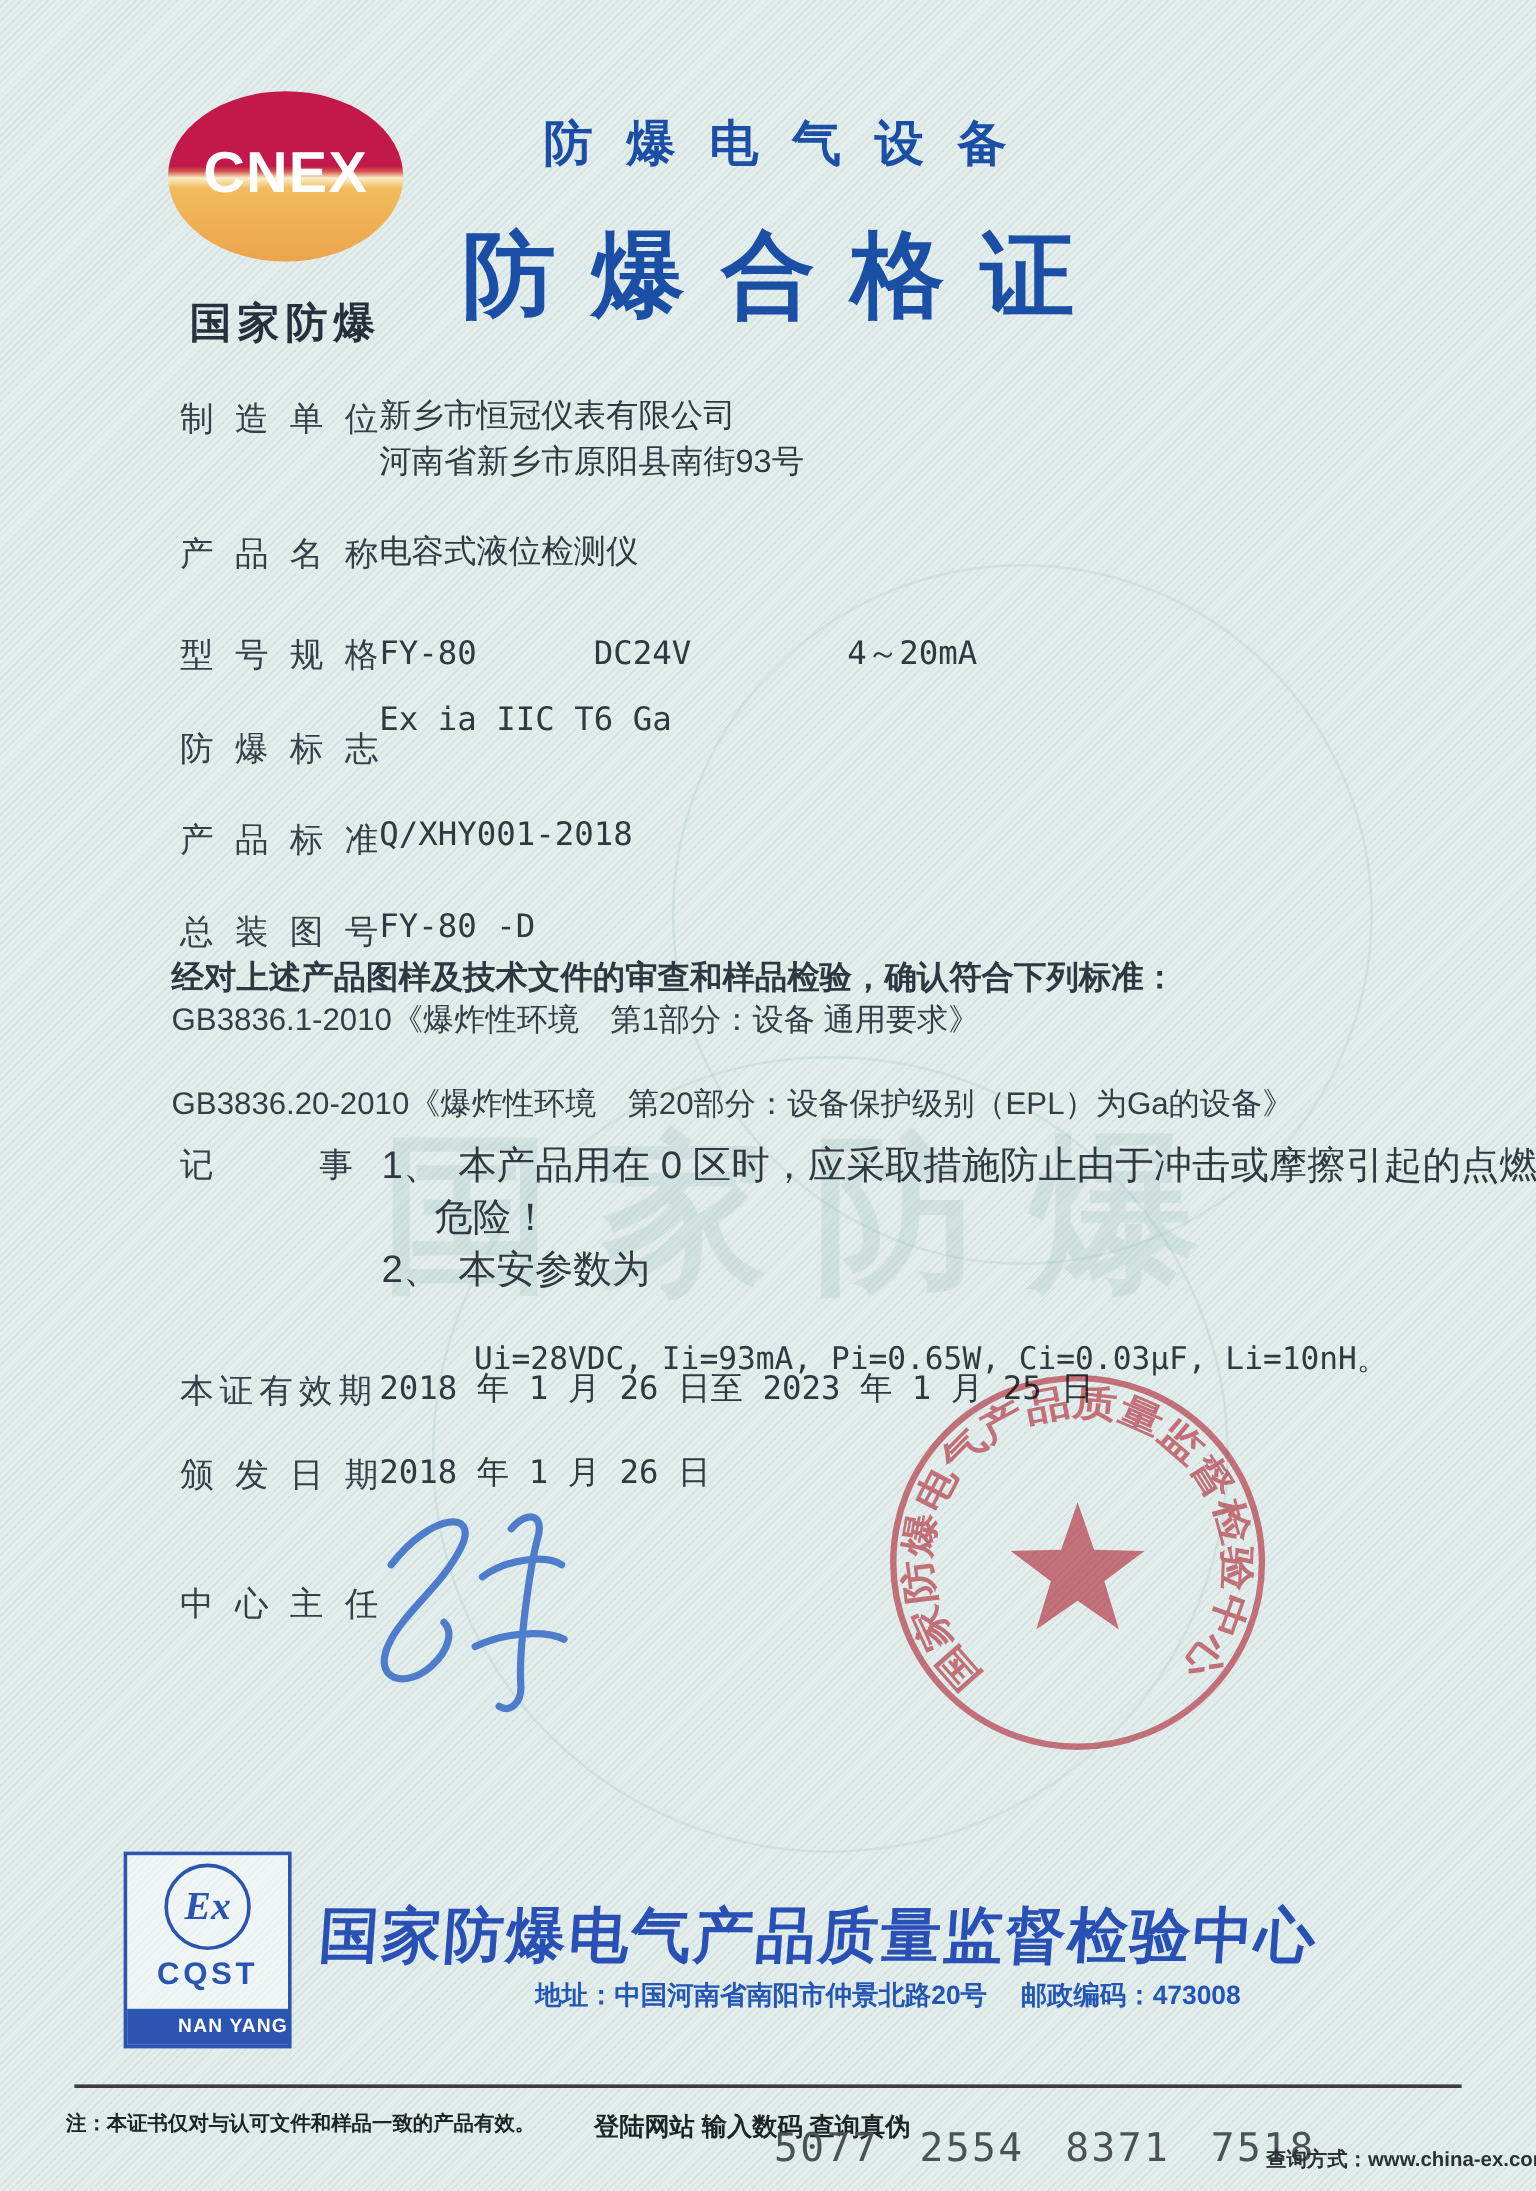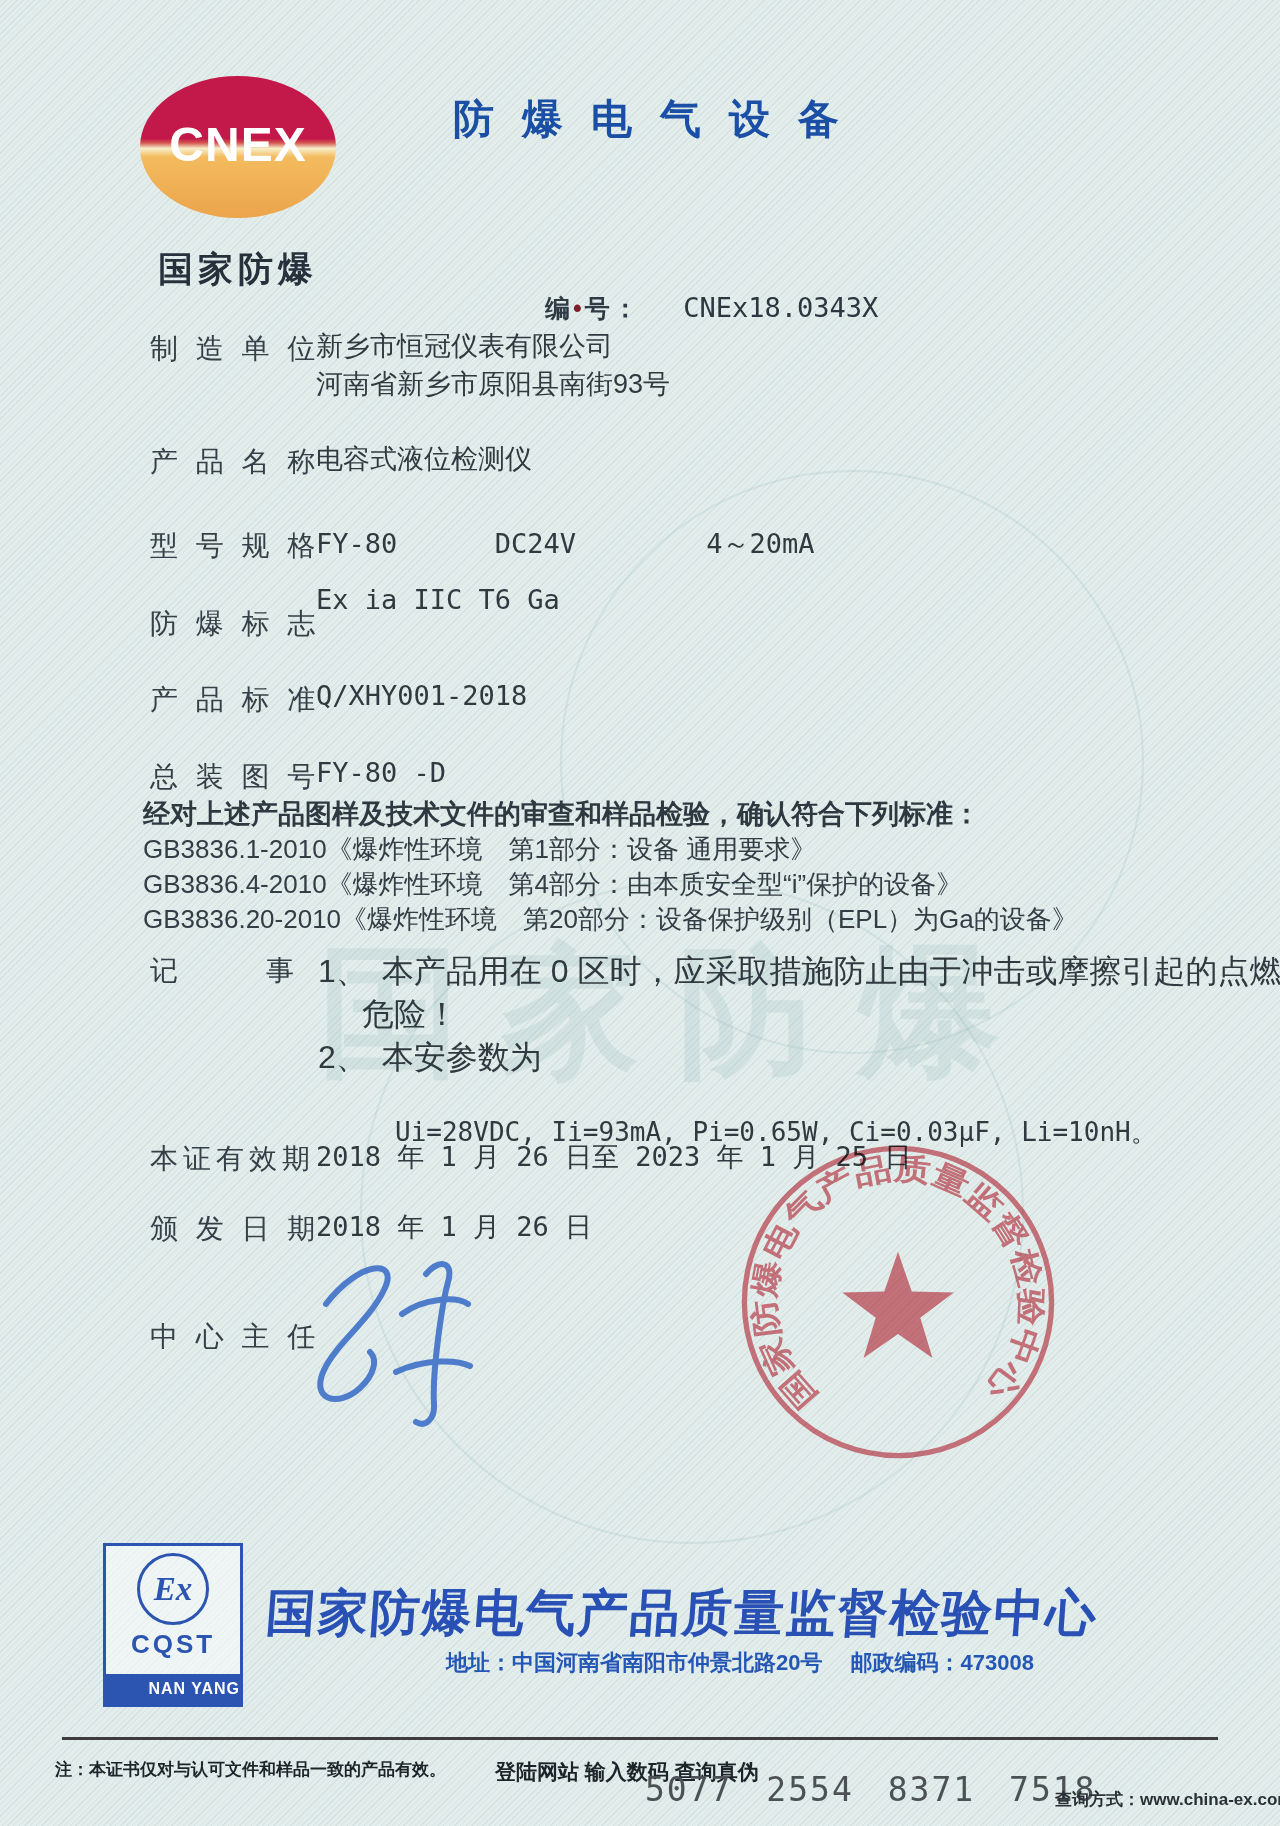--- a/index.html
+++ b/index.html
@@ -99,24 +99,21 @@
   <div class="ring" style="left:560px;top:470px;width:580px;height:580px;"></div>
   <div class="ring" style="left:360px;top:880px;width:660px;height:660px;"></div>
   <div class="watermark">国家防爆</div>
 
   <div class="cnex-oval">
     <div class="cnex-text">CNEX</div>
   </div>
   <div class="cnex-caption">国家防爆</div>
 
   <div class="hdr-subtitle">防爆电气设备</div>
-  <div class="cert-no">
-    <span class="lbl"><span>编</span><span class="dot">•</span><span>号：</span></span>
-    <span class="val">CNEx18.0343X</span>
-  </div>
+  <div class="hdr-title">防爆合格证</div>
 
   <div class="flabel" style="top:330px;">制 造 单 位</div>
   <div class="fvalue cnval" style="top:328px;">新乡市恒冠仪表有限公司</div>
   <div class="fvalue cnval" style="top:366px;">河南省新乡市原阳县南街93号</div>
 
   <div class="flabel" style="top:443px;">产 品 名 称</div>
   <div class="fvalue cnval" style="top:441px;">电容式液位检测仪</div>
 
   <div class="flabel" style="top:527px;">型 号 规 格</div>
   <div class="fvalue" style="top:526px;">FY-80      DC24V        4～20mA</div>
@@ -125,21 +122,20 @@
   <div class="fvalue" style="top:584px;">Ex ia IIC T6 Ga</div>
 
   <div class="flabel" style="top:681px;">产 品 标 准</div>
   <div class="fvalue" style="top:680px;">Q/XHY001-2018</div>
 
   <div class="flabel" style="top:758px;">总 装 图 号</div>
   <div class="fvalue" style="top:757px;">FY-80 -D</div>
 
   <div class="std-intro">经对上述产品图样及技术文件的审查和样品检验，确认符合下列标准：</div>
   <div class="std-item" style="top:832px;">GB3836.1-2010《爆炸性环境　第1部分：设备 通用要求》</div>
-  <div class="std-item" style="top:867px;">GB3836.4-2010《爆炸性环境　第4部分：由本质安全型“i”保护的设备》</div>
   <div class="std-item" style="top:902px;">GB3836.20-2010《爆炸性环境　第20部分：设备保护级别（EPL）为Ga的设备》</div>
 
   <div class="flabel" style="top:952px;letter-spacing:30px;">记　事</div>
   <div class="notes-line" style="left:318px;top:950px;">
     <span class="note-num">1、</span><span>本产品用在 0 区时，应采取措施防止由于冲击或摩擦引起的点燃</span>
   </div>
   <div class="notes-line" style="left:362px;top:993px;">危险！</div>
   <div class="notes-line" style="left:318px;top:1036px;">
     <span class="note-num">2、</span><span>本安参数为</span>
   </div>

